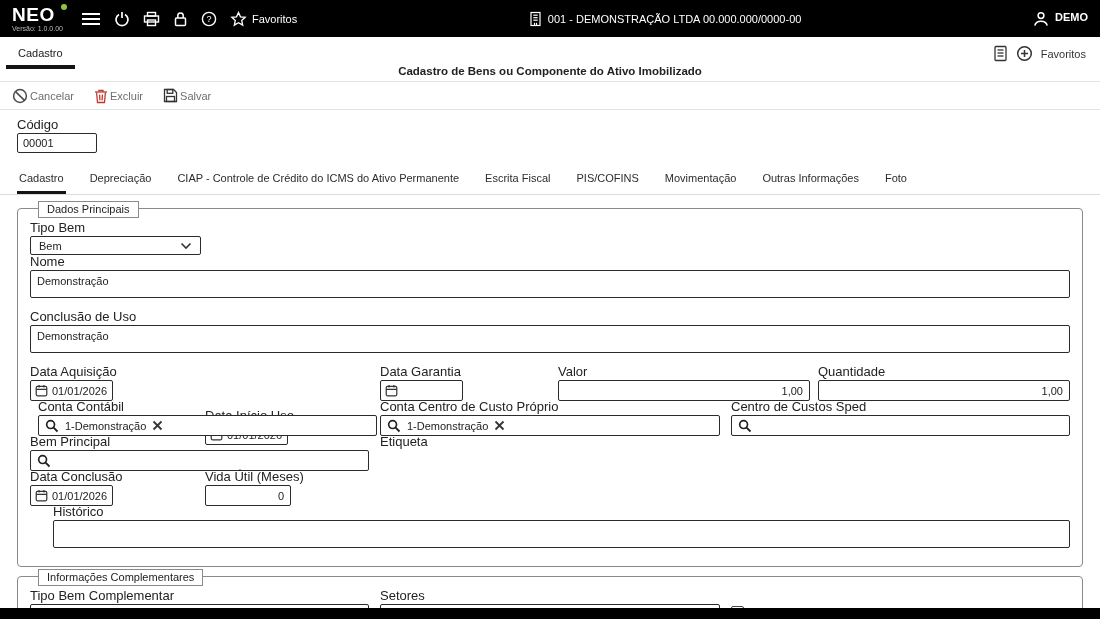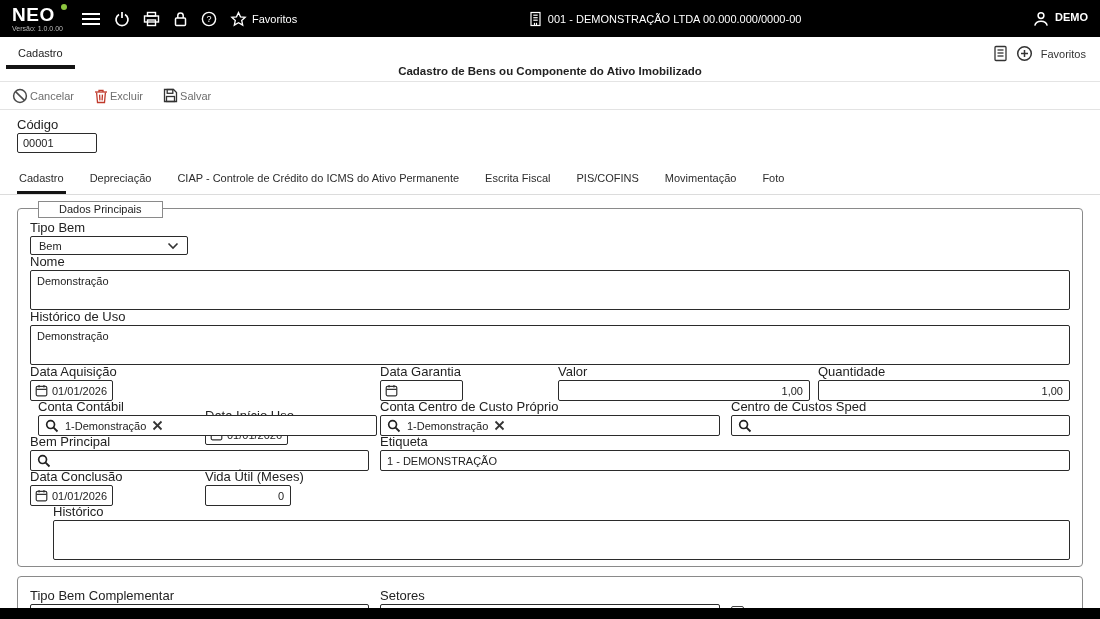--- a/index.html
+++ b/index.html
@@ -37,31 +37,31 @@
   .codigo-input { width:80px; height:20px; border:1px solid #2b2b2b; border-radius:2px; font-size:11px; padding:0 5px; font-family:"Liberation Sans",sans-serif; color:#222; }
 
   
   .tabs { display:flex; gap:22px; padding:0 17px; border-bottom:1px solid #dcdcdc; margin-top:4px; }
   .tab { font-size:11px; color:#2c2c2c; padding:6px 2px 7px; border-bottom:3px solid transparent; white-space:nowrap; cursor:pointer; }
   .tab.active { border-bottom-color:#141414; }
 
   
   .fset { position:relative; margin:13px 17px 0; border:1px solid #8a8a8a; border-radius:4px; padding:12px 12px 6px; background:#fff; }
   .fset.second { margin-top:9px; }
-  .legend { position:absolute; top:-8px; left:20px; background:#fff; border:1px solid #8a8a8a; padding:1px 20px; font-size:11px; color:#222; line-height:13px; }
+  .legend { position:absolute; top:-8px; left:20px; background:#fff; border:1px solid #8a8a8a; padding:1px 8px; font-size:11px; color:#222; line-height:13px; }
 
   .frow { position:relative; }
   .field { position:absolute; top:0; }
   .field.flow { position:static; }
 
   .ibox { border:1px solid #2b2b2b; border-radius:2px; background:#fff; height:21px; display:flex; align-items:center; padding:0 6px; font-size:11px; color:#222; gap:6px; overflow:hidden; }
-  .ibox.tall { height:40px; align-items:flex-start; padding-top:4px; }
+  .ibox.tall { height:28px; align-items:flex-start; padding-top:4px; }
   .ibox.num { justify-content:flex-end; }
   .ibox .val { white-space:nowrap; }
-  .selectbox { width:158px; height:19px; border:1px solid #2b2b2b; border-radius:2px; display:flex; align-items:center; justify-content:space-between; padding:0 8px; font-size:11px; color:#222; cursor:pointer; }
+  .selectbox { width:171px; height:19px; border:1px solid #2b2b2b; border-radius:2px; display:flex; align-items:center; justify-content:space-between; padding:0 8px; font-size:11px; color:#222; cursor:pointer; }
   .icon-btn { display:flex; align-items:center; cursor:pointer; flex:0 0 auto; }
 
   .chk-field { position:absolute; display:flex; align-items:center; gap:6px; }
   .checkbox { width:13px; height:13px; border:1px solid #444; border-radius:2px; background:#fff; cursor:pointer; flex:0 0 auto; }
   .chk-label { font-size:11px; color:#222; }
 
   .bottombar { position:absolute; left:0; bottom:0; width:1100px; height:11px; background:#000; }
   svg { display:block; }
 </style>
 </head>
@@ -204,20 +204,21 @@
     <input class="codigo-input" readonly="" value="00001" style="">
   </div>
 
   <div class="tabs">
     <div class="tab active">Cadastro</div>
     <div class="tab">Depreciação</div>
     <div class="tab">CIAP - Controle de Crédito do ICMS do Ativo Permanente</div>
     <div class="tab">Escrita Fiscal</div>
     <div class="tab">PIS/COFINS</div>
     <div class="tab">Movimentação</div>
+    <div class="tab">Outras Informações</div>
     <div class="tab">Foto</div>
   </div>
 
   <div class="fset">
     <div class="legend">Dados Principais</div>
 
     <div class="frow" style="height:34px;">
       <div class="field flow">
         <label class="flabel">Tipo Bem</label>
         <div class="selectbox">
@@ -235,21 +236,21 @@
       <div class="field flow" style="width:100%;">
         <label class="flabel">Nome</label>
         <div class="ibox tall">
           <span class="val">Demonstração</span>
         </div>
       </div>
     </div>
 
     <div class="frow" style="height:55px;">
       <div class="field flow" style="width:100%;">
-        <label class="flabel">Histórico de Uso</label>
+        <label class="flabel">Conclusão de Uso</label>
         <div class="ibox tall">
           <span class="val">Demonstração</span>
         </div>
       </div>
     </div>
 
     <div class="frow" style="height:35px;">
       <div class="field" style="left:0; width:83px;">
         <label class="flabel">Data Aquisição</label>
         <div class="ibox" style="gap:4px; padding:0 4px;">
@@ -365,23 +366,20 @@
             <svg width="14" height="14" viewBox="0 0 15 15" fill="none">
                 <circle cx="6" cy="6" r="4.2" stroke="#222" stroke-width="1.8"></circle>
                 <line x1="9.2" y1="9.2" x2="13.4" y2="13.4" stroke="#222" stroke-width="2"></line>
               </svg>
           </span>
           <span class="val"></span>
         </div>
       </div>
       <div class="field" style="left:350px; width:690px;">
         <label class="flabel">Etiqueta</label>
-        <div class="ibox">
-          <span class="val">1 - DEMONSTRAÇÃO</span>
-        </div>
       </div>
     </div>
 
     <div class="frow" style="height:35px;">
       <div class="field" style="left:0; width:83px;">
         <label class="flabel">Data Conclusão</label>
         <div class="ibox" style="gap:4px; padding:0 4px;">
           <span class="icon-btn">
             <svg width="13" height="13" viewBox="0 0 16 16" fill="none" stroke="#333" stroke-width="1.5">
                 <rect x="1.5" y="3" width="13" height="11.5" rx="1.5"></rect>
@@ -405,20 +403,21 @@
       <div class="field flow" style="width:100%;padding-left:23px;">
         <label class="flabel">Histórico</label>
         <div class="ibox tall">
           <span class="val"></span>
         </div>
       </div>
     </div>
   </div>
 
   <div class="fset second">
+    <div class="legend">Informações Complementares</div>
 
     <div class="frow" style="height:40px;">
       <div class="field" style="left:0; width:339px;">
         <label class="flabel">Tipo Bem Complementar</label>
         <div class="ibox">
           <span class="icon-btn">
             <svg width="14" height="14" viewBox="0 0 15 15" fill="none">
                 <circle cx="6" cy="6" r="4.2" stroke="#222" stroke-width="1.8"></circle>
                 <line x1="9.2" y1="9.2" x2="13.4" y2="13.4" stroke="#222" stroke-width="2"></line>
               </svg>

